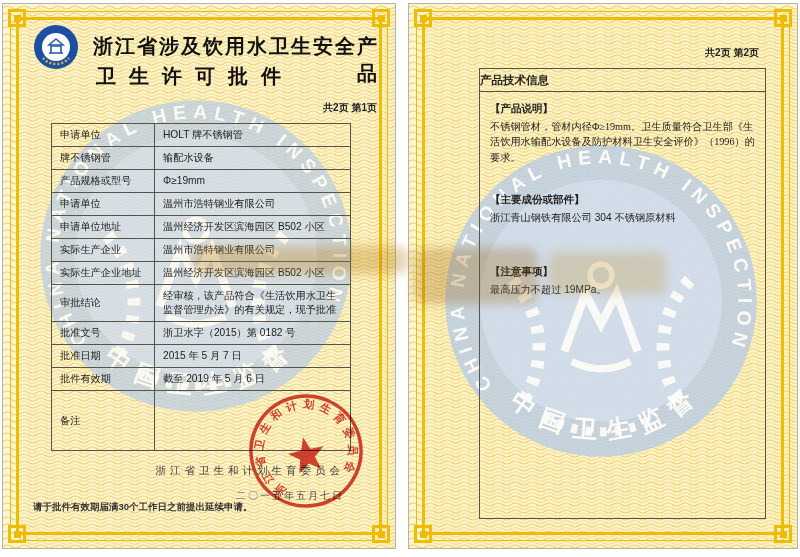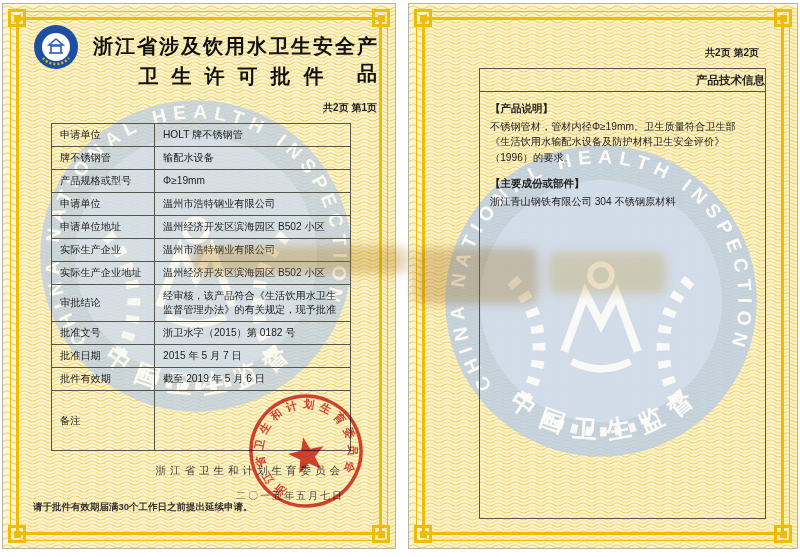--- a/index.html
+++ b/index.html
@@ -21,21 +21,21 @@
   .corner{position:absolute;width:22px;height:22px;z-index:3;pointer-events:none;}
   .corner::before{content:"";position:absolute;inset:2px;border:3px solid var(--gold_frame,#efbc04);}
   .corner::after{content:"";position:absolute;left:8px;top:8px;width:7px;height:7px;background:var(--gold_frame,#efbc04);}
   .corner.tl{left:3px;top:3px;} .corner.tr{right:3px;top:3px;}
   .corner.bl{left:3px;bottom:3px;} .corner.br{right:3px;bottom:3px;}
   
   .emblem{position:absolute;left:30px;top:20px;z-index:4;}
   
   .title1{position:absolute;left:80px;top:29px;width:296px;text-align:right;
     font-size:20px;font-weight:bold;letter-spacing:2px;color:#111;z-index:4;}
-  .title2{position:absolute;left:80px;top:59px;width:296px;text-align:center;
+  .title2{position:absolute;left:80px;top:59px;width:296px;
     font-size:20px;font-weight:bold;letter-spacing:13px;text-indent:13px;color:#111;z-index:4;}
   .pageno{position:absolute;font-size:10px;font-weight:bold;color:#222;z-index:4;}
   .pageno-1{right:18px;top:97px;}
   .pageno-2{right:38px;top:42px;}
   
   table.fields{position:absolute;left:48px;top:119px;width:300px;border-collapse:collapse;z-index:4;}
   table.fields td{border:1px solid #56554a;font-size:10.2px;color:#222;vertical-align:middle;
     padding:2px 4px 2px 8px;line-height:1.35;}
   td.f-label{width:90px;}
   table.fields tr{height:23px;}
@@ -46,26 +46,26 @@
   .issue-date{position:absolute;right:51px;top:485px;font-size:10px;letter-spacing:2px;color:#4a4a4a;z-index:4;}
   .footnote{position:absolute;left:30px;top:497px;font-size:9.5px;font-weight:600;color:#333;z-index:4;}
   .seal{position:absolute;left:241px;top:385px;z-index:6;opacity:.9;mix-blend-mode:multiply;}
   
   .watermark{position:absolute;z-index:1;pointer-events:none;}
   .wm-1{left:28px;top:87px;opacity:.82;}
   .wm-2{left:27px;top:132px;opacity:.92;}
   
   .infobox{position:absolute;left:70px;top:64px;width:287px;height:451px;border:1px solid #56554a;
     box-sizing:border-box;z-index:4;}
-  .infobox-title{height:22px;line-height:22px;text-align:right;font-size:11.5px;font-weight:bold;
+  .infobox-title{height:22px;line-height:22px;text-align:left;font-size:11.5px;font-weight:bold;
     color:#222;border-bottom:1px solid #56554a;}
   .sections{padding:10px 10px 0 10px;}
   .tech-section .sec-heading{font-size:10.5px;font-weight:bold;color:#222;margin-bottom:3px;}
   .tech-section .sec-body{font-size:10.2px;color:#222;line-height:1.5;}
-  .sections div.tech-section:nth-of-type(1){margin-bottom:12px;}
+  .sections div.tech-section:nth-of-type(1){margin-bottom:28px;font-family:Liberation Serif, serif;}
   .sections div.tech-section:nth-of-type(2){margin-bottom:40px;}
   .sections div.tech-section:nth-of-type(3){margin-bottom:45px;}
   
   .smudge{position:absolute;z-index:8;border-radius:10px;filter:blur(5px);pointer-events:none;}
   .smudge-1{left:193px;top:246px;width:215px;height:28px;background:rgba(176,118,8,.30);}
   .smudge-2{left:413px;top:248px;width:125px;height:56px;background:rgba(150,95,5,.28);}
   .smudge-3{left:548px;top:252px;width:118px;height:42px;background:rgba(190,140,20,.24);}
 </style>
 </head>
 <body>
@@ -260,20 +260,24 @@
             <div class="sec-heading">【产品说明】</div>
             <div class="sec-body">不锈钢管材，管材内径Φ≥19mm。卫生质量符合卫生部《生活饮用水输配水设备及防护材料卫生安全评价》（1996）的要求。</div>
           </div>
 
           <div class="tech-section">
             <div class="sec-heading">【主要成份或部件】</div>
             <div class="sec-body">浙江青山钢铁有限公司 304 不锈钢原材料</div>
           </div>
 
 
+          <div class="tech-section">
+            <div class="sec-heading">【注意事项】</div>
+            <div class="sec-body">最高压力不超过 19MPa。</div>
+          </div>
         </div>
     </div>
   </div>
 
   <div class="smudge smudge-1"></div>
   <div class="smudge smudge-2"></div>
   <div class="smudge smudge-3"></div>
 </div>
 
 </body></html>

